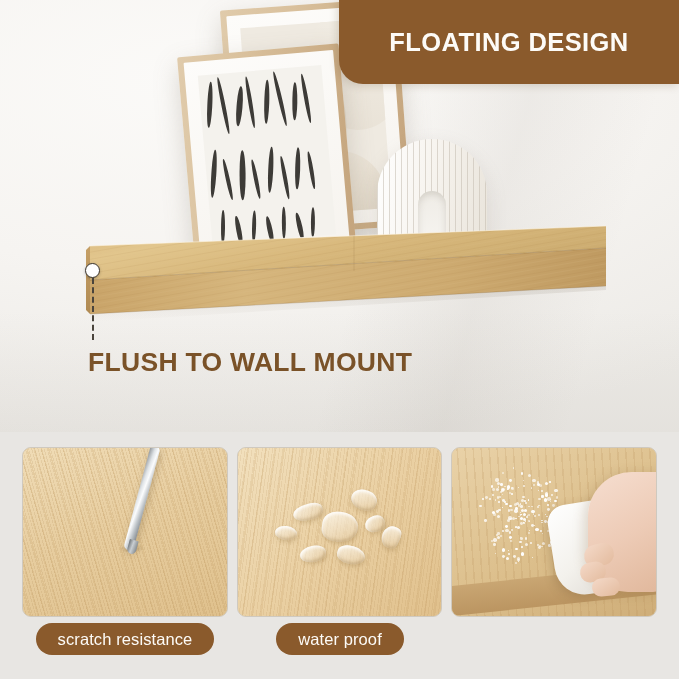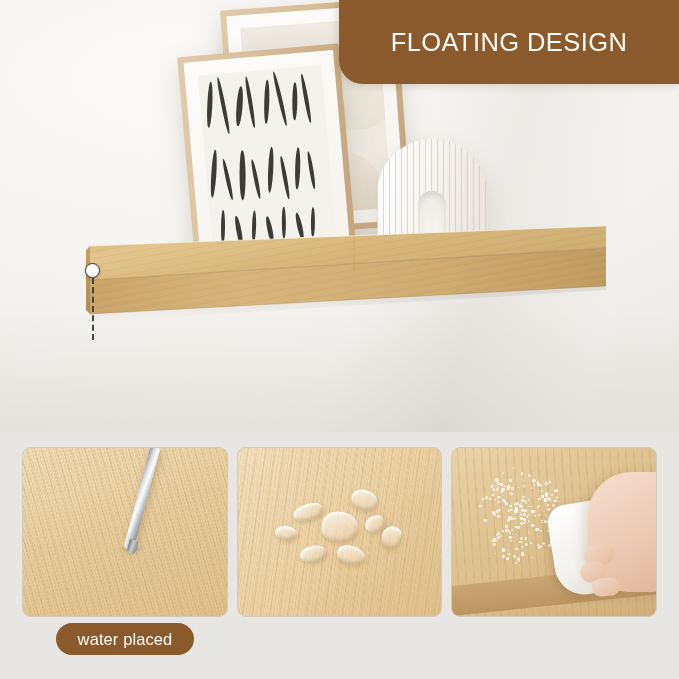--- a/index.html
+++ b/index.html
@@ -109,21 +109,21 @@
   .banner {
     position:absolute; right:0; top:0; width:340px; height:84px;
     background:#8a5a2c;
     border-radius:0 0 0 24px;
     display:flex; flex-direction:column;
     align-items:center; justify-content:center;
     gap:1px;
     box-shadow:-2px 2px 8px rgba(90,60,28,0.18);
   }
   .banner-line {
-    color:#fdfbf7; font-size:25.5px; font-weight:normal;
+    color:#fdfbf7; font-size:25.5px; font-weight:bold;
     letter-spacing:0.4px; line-height:1.12; white-space:nowrap;
   }
 
   
   .caption { position:absolute; left:88px; top:348px; }
   .caption-title {
     color:#7a5228; font-size:26.5px; font-weight:bold;
     letter-spacing:0.3px; line-height:1.1;
   }
   .caption-sub {
@@ -345,20 +345,21 @@
 
     <div class="marker-dot"></div>
     <div class="marker-line"></div>
 
     <div class="banner">
       <div class="banner-line">FLOATING DESIGN</div>
     </div>
   </div>
 
   <div class="caption">
+    <div class="caption-title">FLUSH TO WALL MOUNT</div>
   </div>
 
   <div class="panels">
 
     <div class="panel">
       <div class="wood-tex wood1"></div>
       <div class="sd-shadow"></div>
       <div class="screwdriver"></div>
       <div class="sd-tip"></div>
     </div>
@@ -578,17 +579,20 @@
           <div class="finger" style="left: 132px; top: 96px; width: 30px; height: 22px; transform: rotate(-14deg);"></div>
           <div class="finger" style="left: 128px; top: 114px; width: 26px; height: 20px; transform: rotate(-10deg);"></div>
           <div class="finger" style="left: 140px; top: 130px; width: 28px; height: 18px; transform: rotate(-6deg);"></div>
         </div>
     </div>
 
   </div>
 
   <div class="pills">
     <div class="pill">
-      <div class="pill-inner">water placed</div>
+      <div class="pill-inner">scratch resistance</div>
+    </div>
+    <div class="pill">
+      <div class="pill-inner">water proof</div>
     </div>
   </div>
 
 </div>
 
 </body></html>

